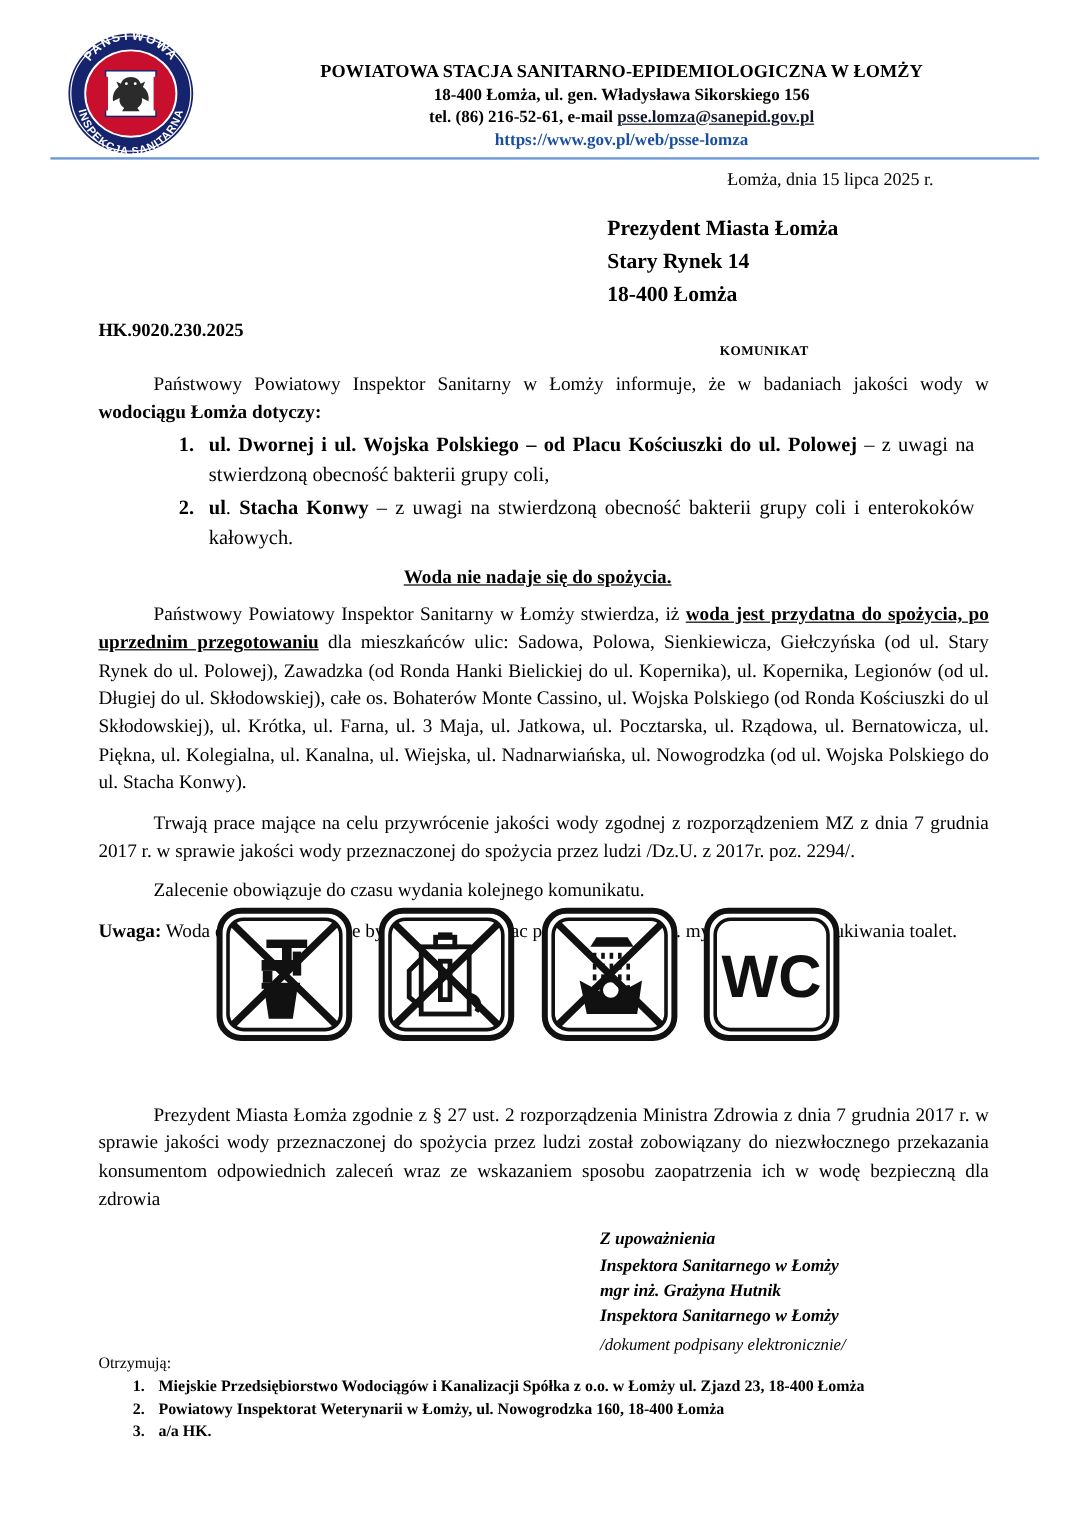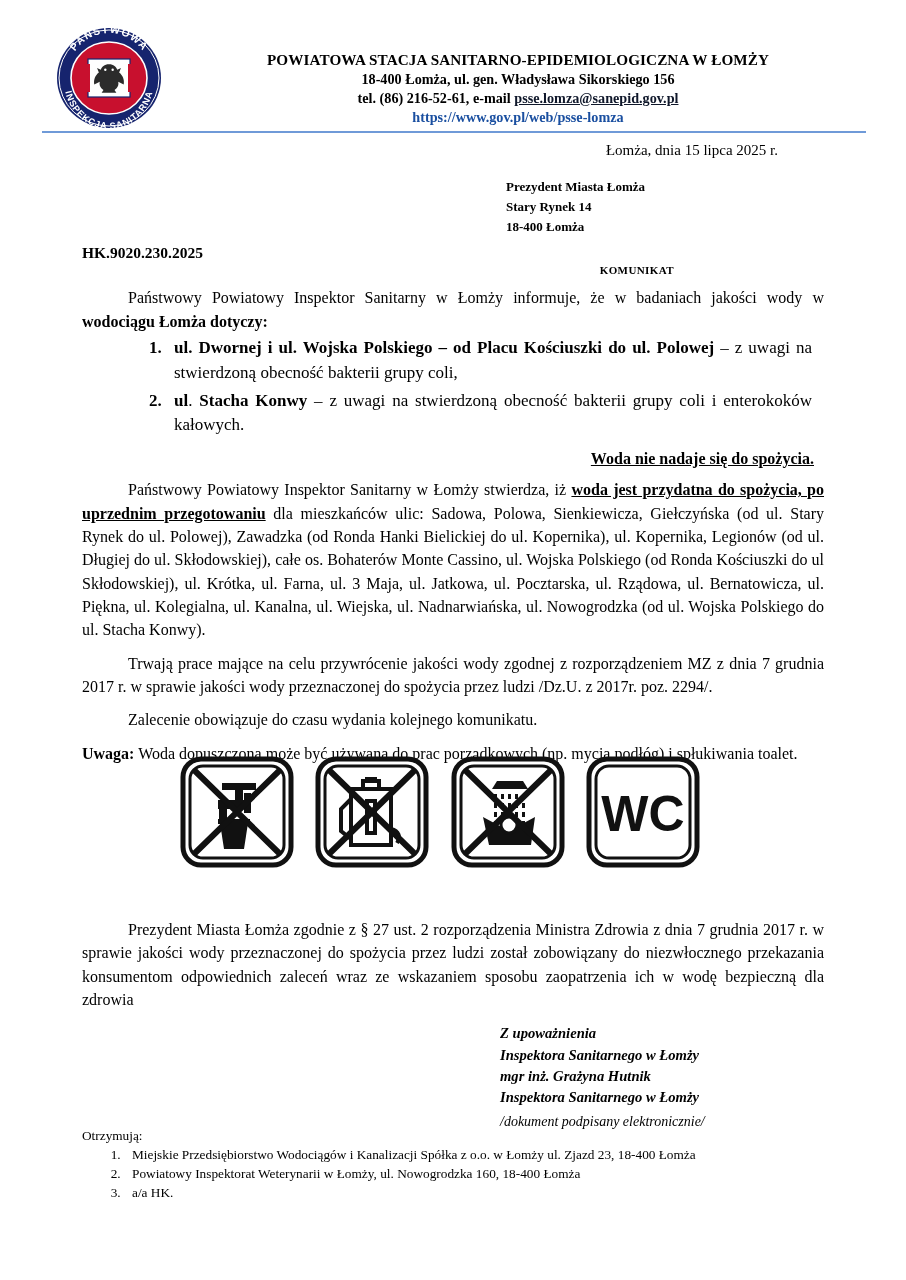--- a/index.html
+++ b/index.html
@@ -83,21 +83,21 @@
   }
   .date-line {
     text-align: right;
     font-size: 15px;
     padding-right: 46px;
     margin: 0 0 18px 0;
   }
   .addressee {
     margin: 0 0 0 424px;
     font-weight: bold;
-    font-size: 13px;
+    font-size: 18px;
     line-height: 1.52;
   }
   .refno {
     margin: 8px 0 0 0;
     font-weight: bold;
     font-size: 15.5px;
   }
   .doc-title {
     margin: 2px 0 0 0;
     text-align: right;
@@ -125,21 +125,21 @@
   }
   ol.reasons > li {
     margin-top: 3px;
     padding-left: 8px;
     text-align: justify;
   }
   ol.reasons > li::marker { font-weight: bold; }
 
   .centered-bold-underline {
     margin: 12px 0 0 0;
-    text-align: right;
+    text-align: center;
     font-weight: bold;
     font-size: 16px;
     text-decoration: underline;
     padding-right: 10px;
   }
   .bu { font-weight: bold; text-decoration: underline; }
   .b  { font-weight: bold; }
 
   .uwaga { margin-top: 14px; }
 
@@ -183,21 +183,21 @@
     top: 1128px;
     width: 742px;
     font-size: 13.3px;
   }
   .recipients-label { margin: 0; }
   ol.recipients {
     margin: 2px 0 0 0;
     padding-left: 42px;
     line-height: 1.42;
   }
-  ol.recipients > li { padding-left: 8px; }
+  ol.recipients > li { padding-left: 8px; font-weight: bold; }
 </style>
 </head>
 <body>
 
 <div class="page">
 
   <div class="letterhead">
 
     <div class="logo-wrap">
       <svg class="logo-svg" viewBox="0 0 118 104">

